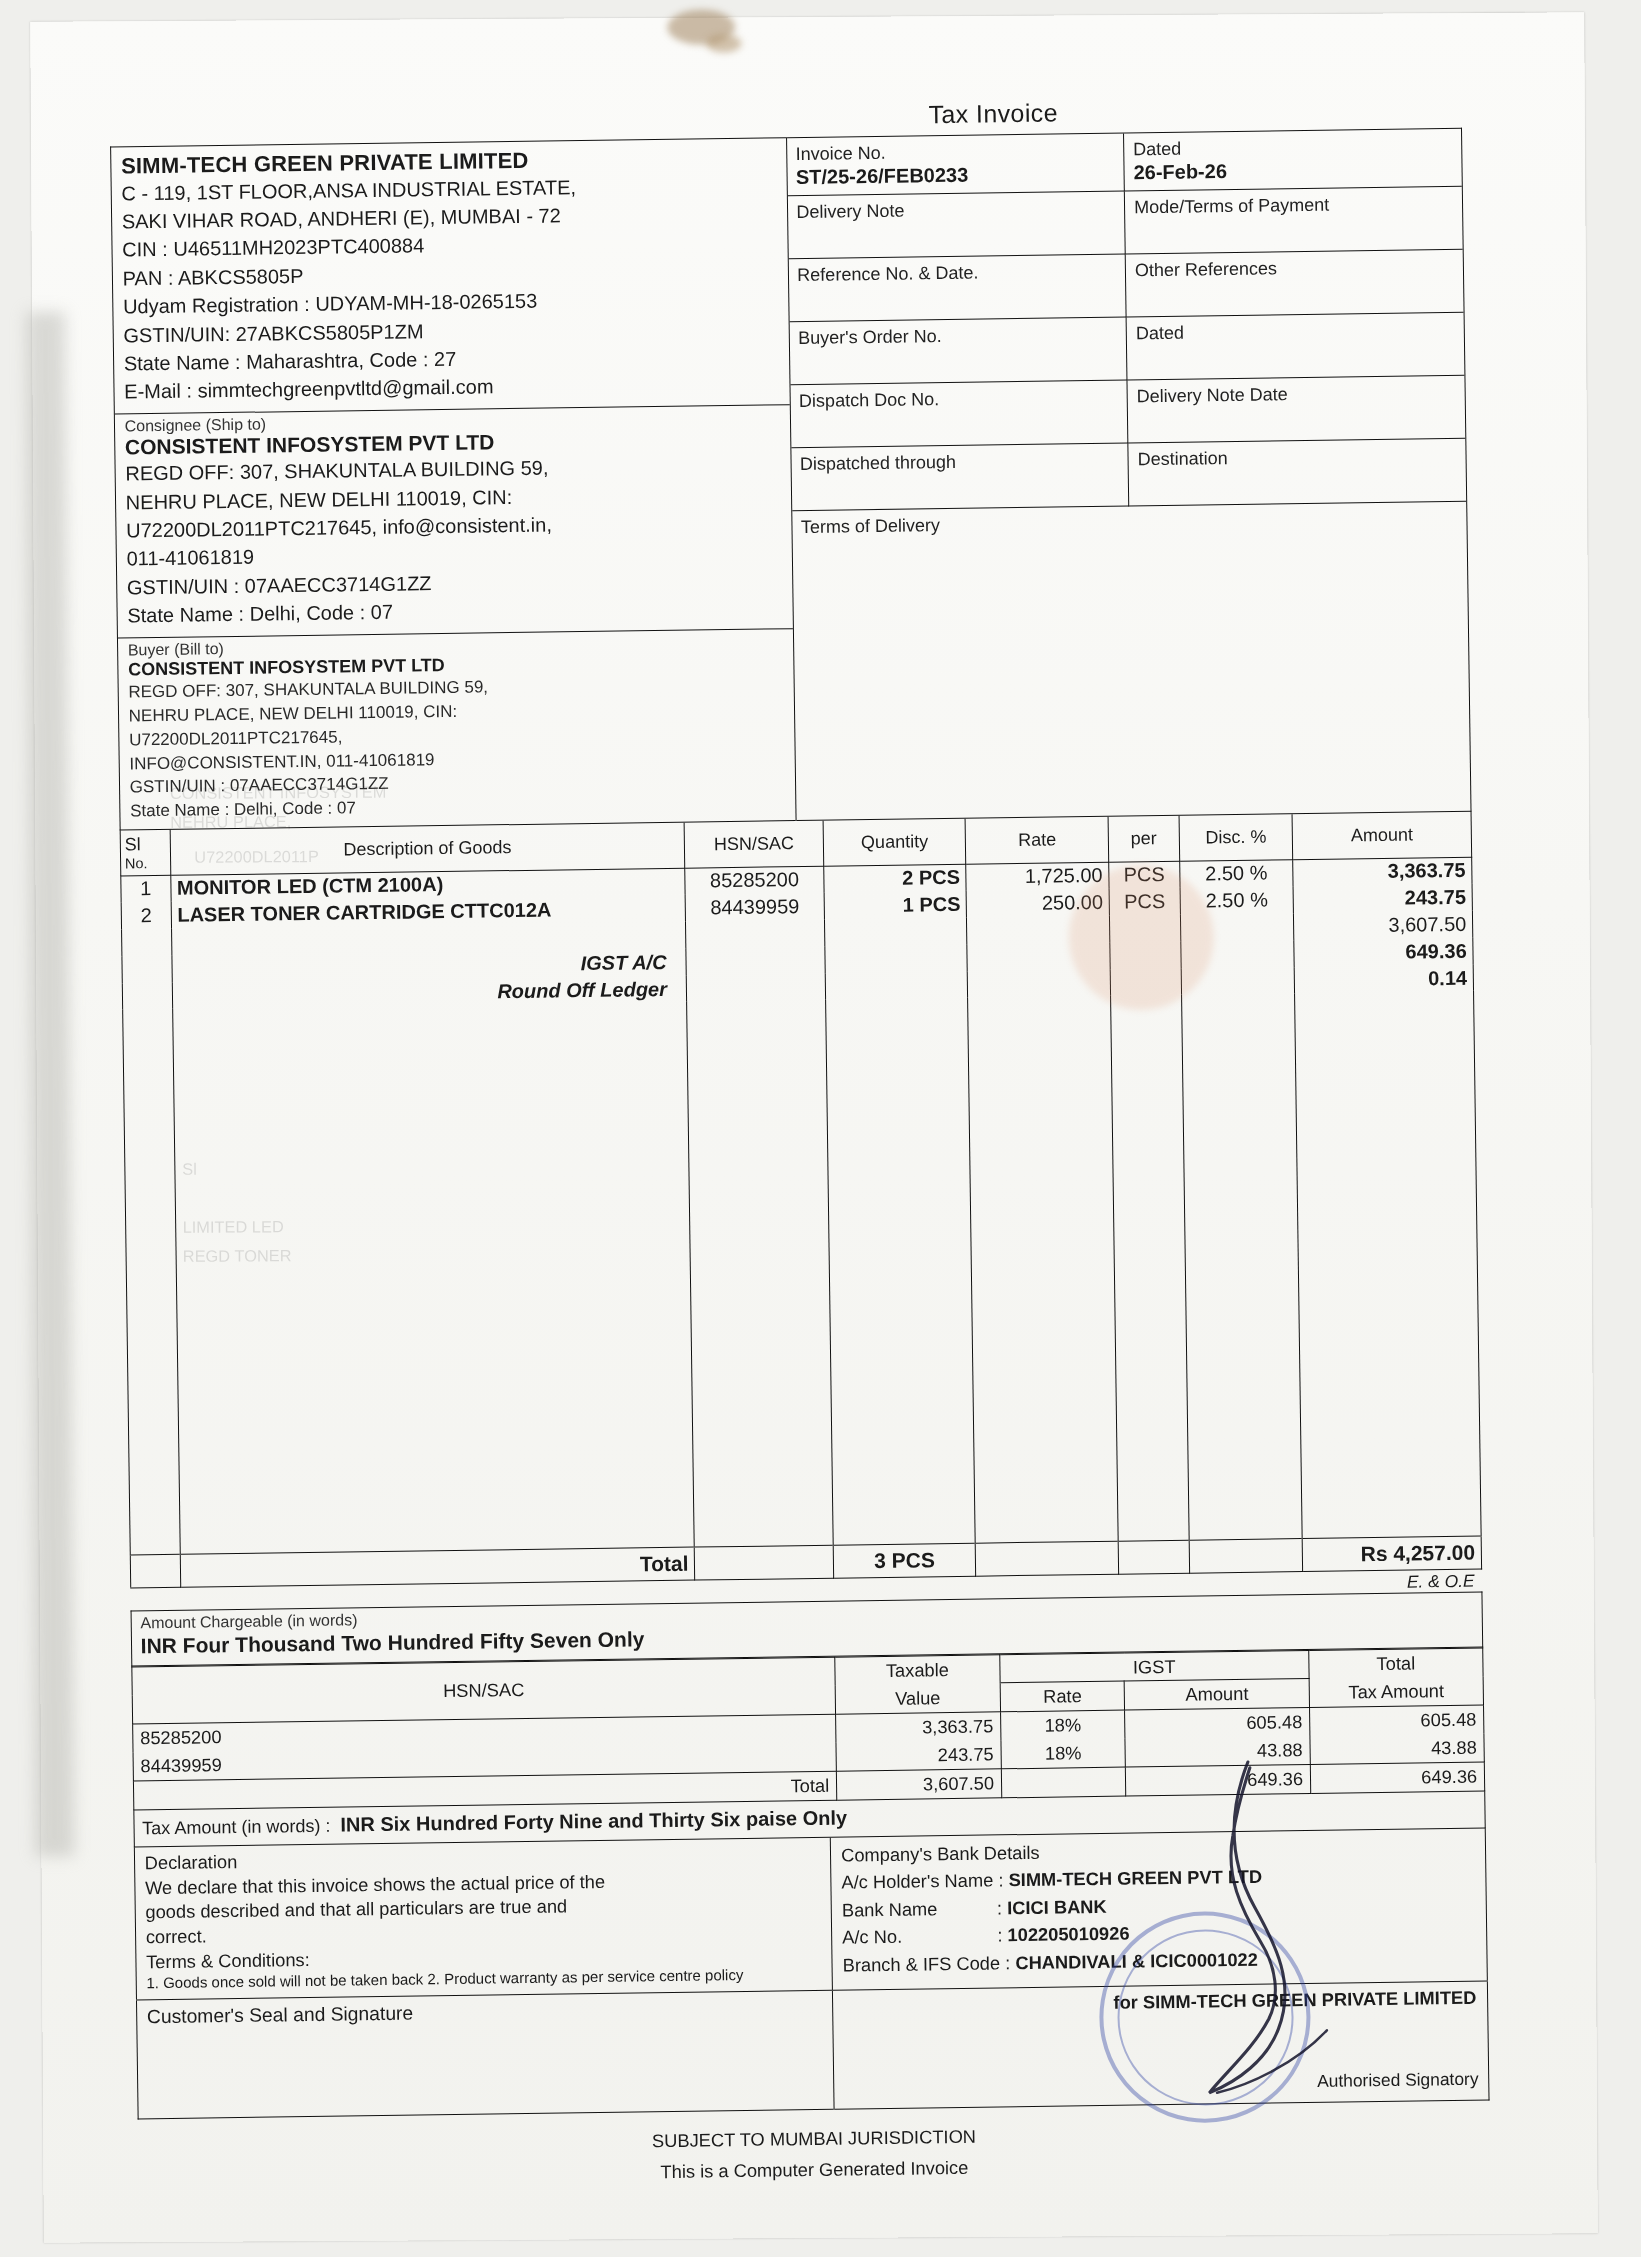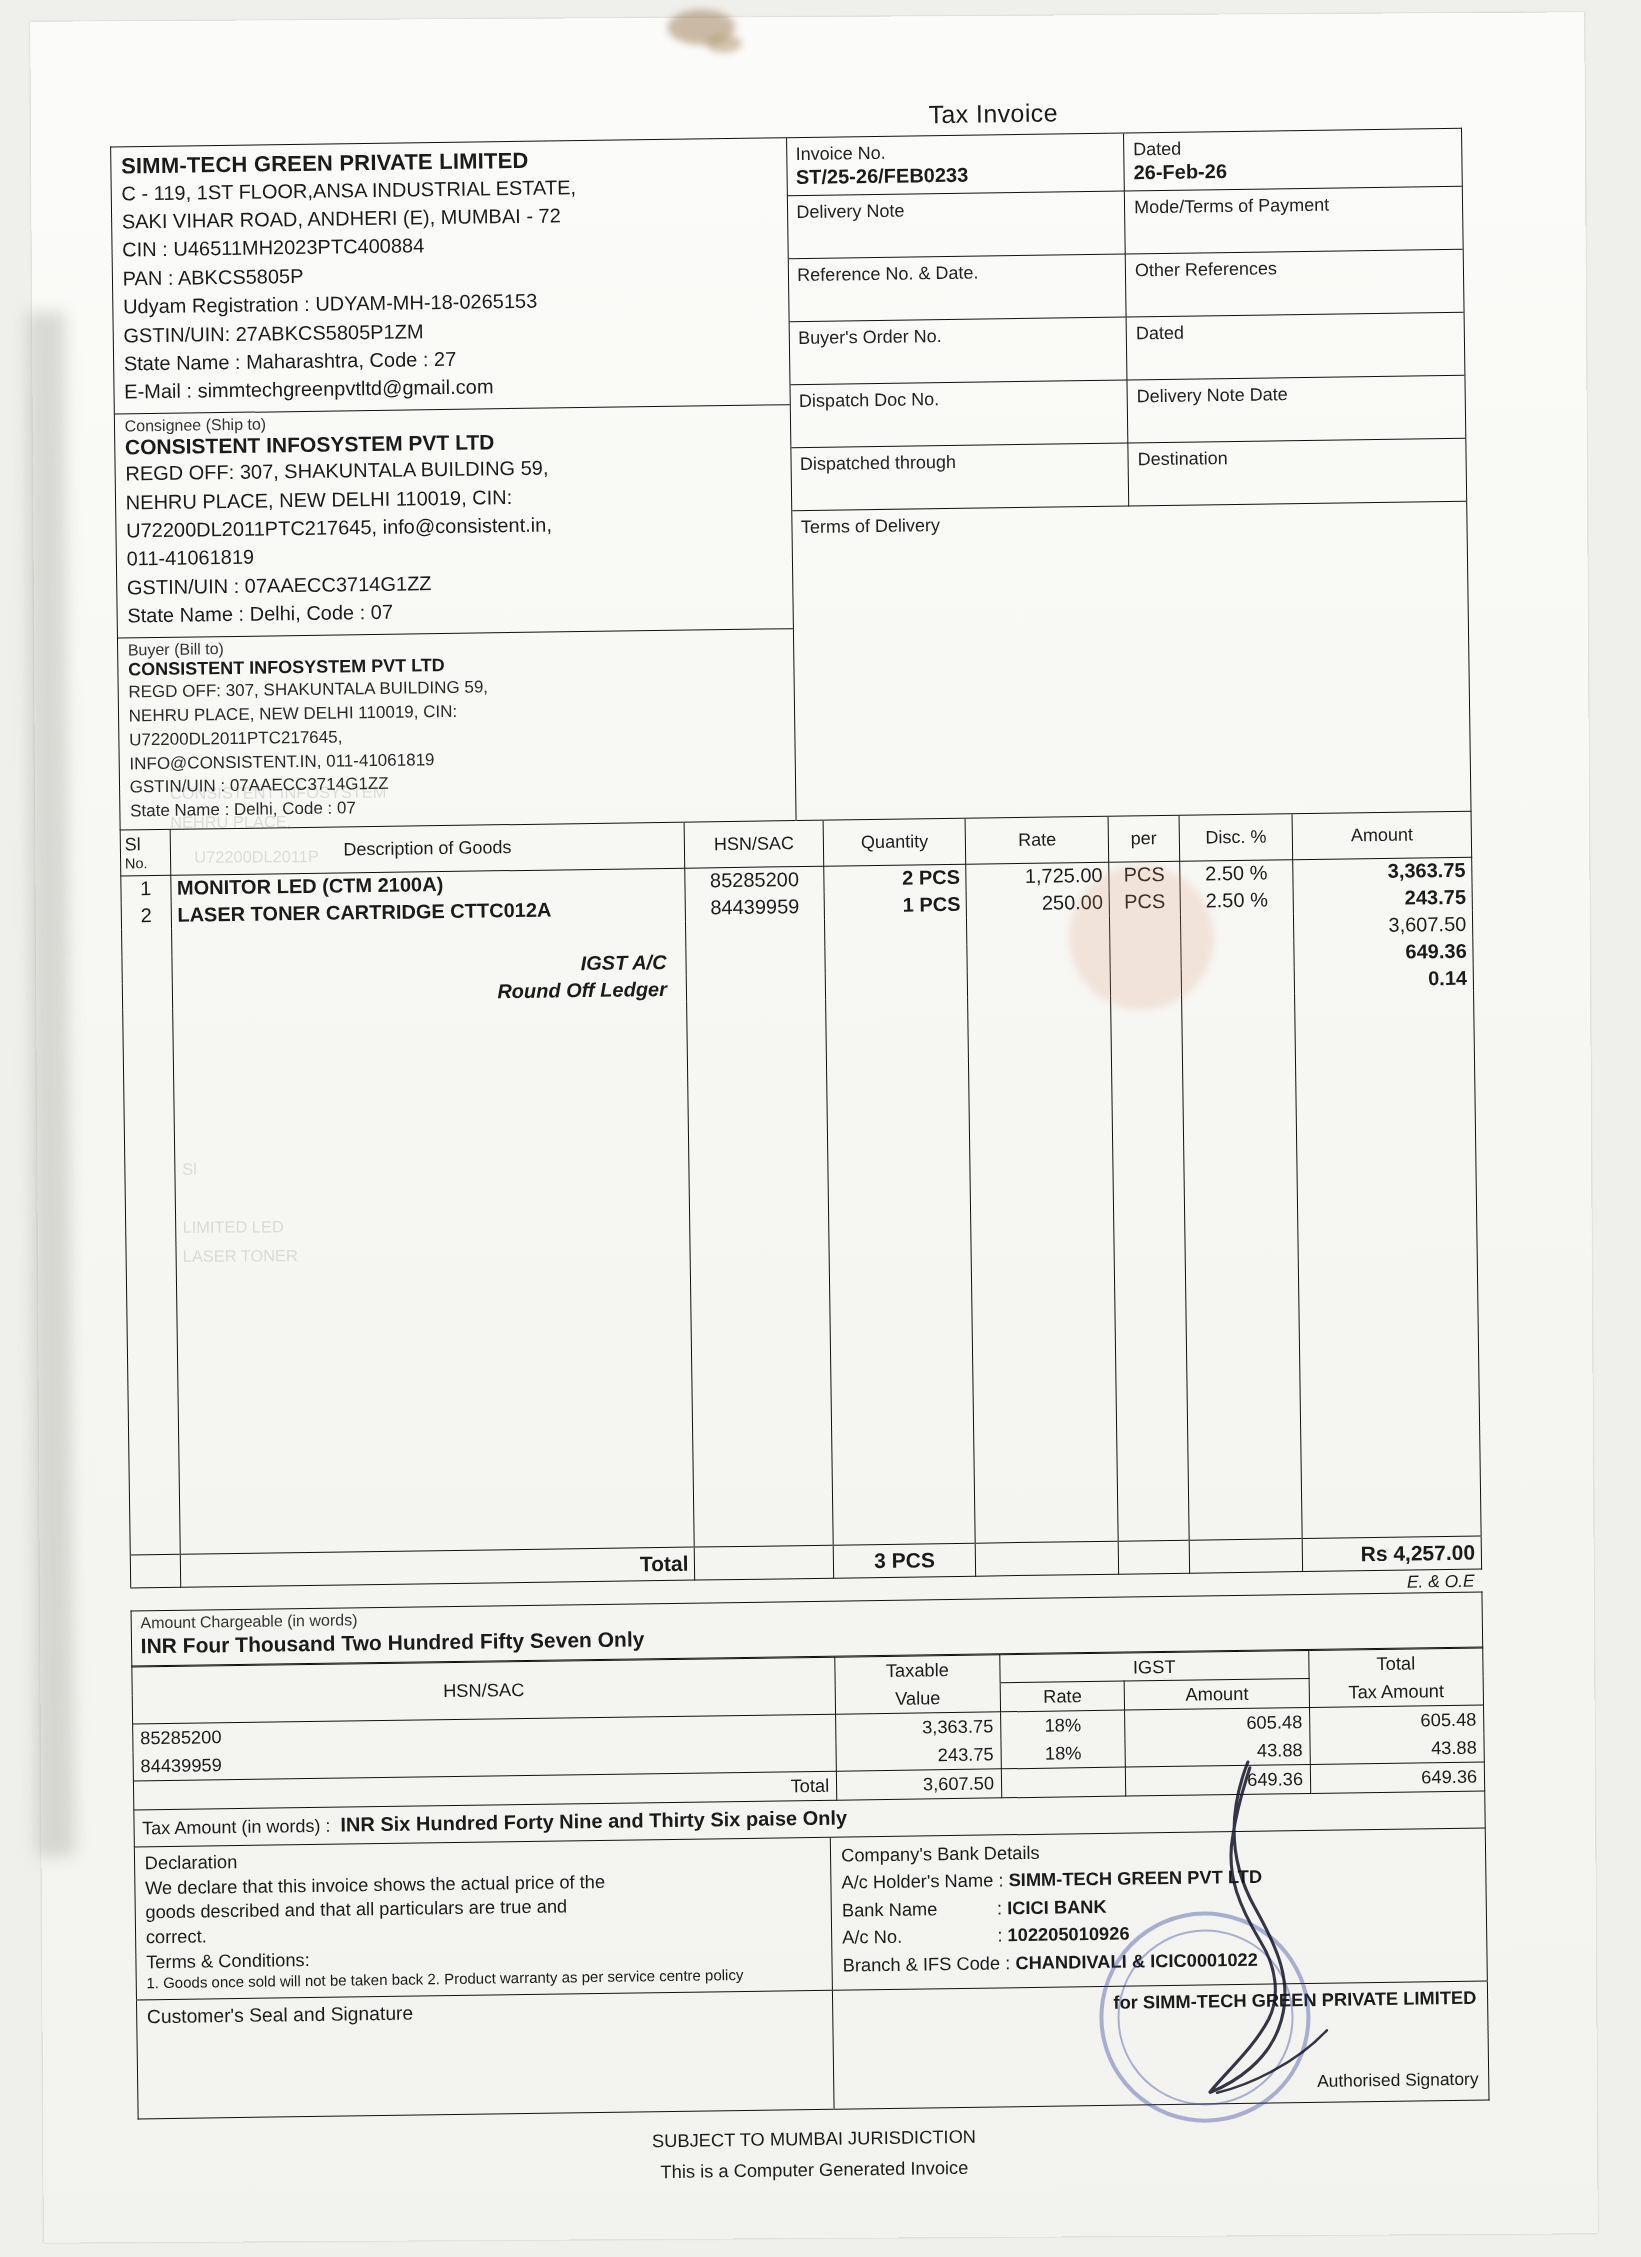--- a/index.html
+++ b/index.html
@@ -94,21 +94,21 @@
 
     <div class="smudge" style="left:637px;top:-7.7px;width:68px;height:35px;background:#9a7b53;"></div>
     <div class="smudge" style="left:676px;top:17.4px;width:35px;height:17.4px;background:#a98a60;"></div>
     <div class="smudge" style="left:-5.8px;top:290px;width:39px;height:1545px;background:#b9b9b3;filter:blur(7.7px);opacity:.5;border-radius:0;"></div>
 
     <div class="bleed" style="left:135px;top:763px;">CONSISTENT INFOSYSTEM</div>
     <div class="bleed" style="left:135px;top:792px;">NEHRU PLACE,</div>
     <div class="bleed" style="left:135px;top:827px;margin-left:24px;">U72200DL2011P</div>
     <div class="bleed" style="left:145px;top:1139px;">Sl</div>
     <div class="bleed" style="left:145px;top:1197px;">LIMITED LED</div>
-    <div class="bleed" style="left:145px;top:1226px;">LASER TONER</div>
+    <div class="bleed" style="left:145px;top:1226px;">REGD TONER</div>
 
     <div class="invoice">
 
       <div class="title">Tax Invoice</div>
 
       <table class="frame">
         <tbody>
             <tr>
 
           <td style="width:676px;border-right:1.5px solid #111;padding:0;">

